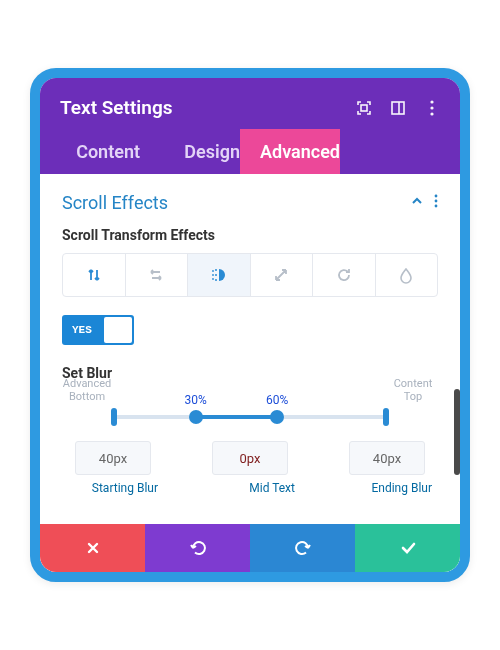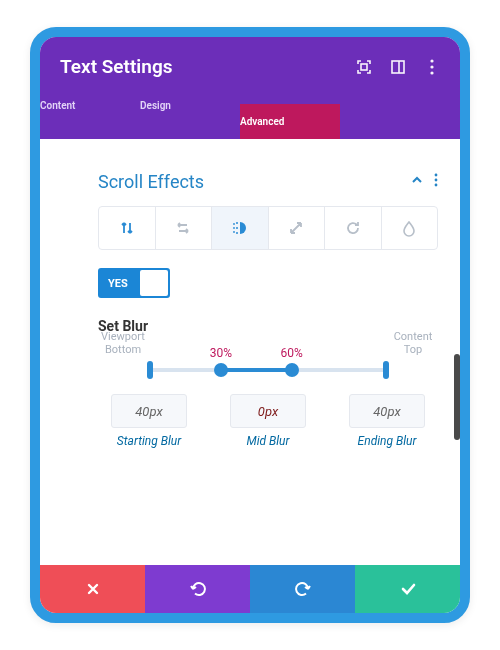--- a/index.html
+++ b/index.html
@@ -7,21 +7,21 @@
     font-family: -apple-system, BlinkMacSystemFont, "Segoe UI", Roboto, Helvetica, Arial, sans-serif;
     background: #fff;
     width: 500px;
     height: 650px;
     display: flex;
     align-items: center;
     justify-content: center;
   }
   .frame {
     width: 440px;
-    height: 596px;
+    height: 514px;
     border: 10px solid #2e9ae1;
     border-radius: 26px;
     background: #fff;
     overflow: hidden;
     position: relative;
     box-shadow: 0 2px 8px rgba(0,0,0,0.08);
   }
   .header {
     background: #6c2eb9;
     color: #fff;
@@ -43,37 +43,35 @@
   }
   .hicon { width: 16px; height: 16px; display:flex; align-items:center; justify-content:center; opacity:0.95; cursor:pointer; }
   .tabs {
     display: flex;
     background: #6c2eb9;
   }
   .tab {
     padding: 12px 0;
     flex: 0 0 auto;
     width: 100px;
-    text-align: left;
+    text-align: right;
     color: #e3d4f7;
-    font-size: 10px;
+    font-size: 18px;
     font-weight: 600;
     cursor: pointer;
   }
   .tab.active {
-    background: #be185d;
+    background: #ec4899;
     color: #fff;
-    margin-top: 16px;
   }
   .panel {
     background: #fff;
-    padding: 32px 22px 0 22px;
+    padding: 18px 22px 0 22px;
     position: relative;
     height: 430px;
-    margin-left: 36px;
   }
   .section-head {
     display: flex;
     align-items: center;
     justify-content: space-between;
     color: #2585c6;
     margin-bottom: 14px;
   }
   .section-title {
     font-size: 18px;
@@ -128,20 +126,21 @@
     align-items: center;
     cursor: pointer;
     margin-bottom: 20px;
   }
   .toggle-text {
     color: #fff;
     font-size: 11px;
     font-weight: 700;
     padding-left: 8px;
     flex: 1;
+    font-family: Liberation Mono, monospace;
   }
   .toggle-knob {
     width: 28px;
     height: 26px;
     background: #fff;
     border-radius: 2px;
     margin-right: 0px;
   }
   .slider-wrap {
     position: relative;
@@ -181,21 +180,21 @@
     background: #2a8bd4;
     border-radius: 3px;
     top: -7px;
   }
   .endcap.left { left: -3px; }
   .endcap.right { right: -3px; }
   .pct-label {
     position: absolute;
     top: -22px;
     font-size: 12px;
-    color: #be185d;
+    color: #1d4ed8;
     transform: translateX(-50%);
   }
   .vp-label {
     position: absolute;
     top: -14px;
     font-size: 11px;
     color: #a8b1bd;
     width: 54px;
     line-height: 1.2;
     text-align: center;
@@ -203,22 +202,21 @@
   .vp-label.left { left: -2px; }
   .vp-label.right { right: -2px; }
   .value-row {
     display: flex;
     justify-content: space-between;
     margin-top: 22px;
     padding: 0 0px;
   }
   .value-col {
     width: 90px;
-    text-align: center;
-    font-style: italic;
+    text-align: right;
   }
   .value-box {
     width: 76px;
     height: 34px;
     margin: 0 auto 6px auto;
     border: 1px solid #e5e8ee;
     border-radius: 3px;
     background: #f6f8fb;
     display: flex;
     align-items: center;
@@ -313,20 +311,21 @@
         <span class="kebab2">
           <svg width="4" height="14" viewBox="0 0 4 14" fill="#2585c6">
             <circle cx="2" cy="2" r="1.4"></circle>
               <circle cx="2" cy="7" r="1.4"></circle>
               <circle cx="2" cy="12" r="1.4"></circle>
           </svg>
         </span>
       </div>
     </div>
 
+    <div class="sub-label">Scroll Transform Effects</div>
 
     <div class="effect-row">
       <div class="effect-btn blue">
         <svg width="18" height="18" viewBox="0 0 18 18" fill="none" stroke="currentColor" stroke-width="1.8">
           <path d="M6 4v10M6 4l-2 2M6 4l2 2M12 14V4M12 14l-2-2M12 14l2-2"></path>
         </svg>
       </div>
       <div class="effect-btn">
         <svg width="18" height="18" viewBox="0 0 18 18" fill="none" stroke="currentColor" stroke-width="1.8">
           <path d="M4 6h9M4 6l2-2M4 6l2 2M14 12H5M14 12l-2-2M14 12l-2 2"></path>
@@ -361,40 +360,40 @@
     </div>
 
     <div class="toggle">
       <span class="toggle-text">YES</span>
       <span class="toggle-knob"></span>
     </div>
 
     <div class="toggle-label">Set Blur</div>
 
     <div class="slider-wrap">
-      <div class="vp-label left">Viewport Bottom</div>
+      <div class="vp-label left">Advanced Bottom</div>
       <div class="vp-label right">Content Top</div>
       <div class="slider-track">
         <div class="endcap left"></div>
         <div class="endcap right"></div>
         <div class="slider-fill"></div>
         <span class="pct-label" style="left:30%">30%</span>
         <span class="pct-label" style="left:60%">60%</span>
         <div class="handle" style="left:30%"></div>
         <div class="handle" style="left:60%"></div>
       </div>
 
       <div class="value-row">
         <div class="value-col">
           <div class="value-box">40px</div>
           <div class="value-name">Starting Blur</div>
         </div>
         <div class="value-col">
           <div class="value-box mid">0px</div>
-          <div class="value-name">Mid Blur</div>
+          <div class="value-name">Mid Text</div>
         </div>
         <div class="value-col">
           <div class="value-box">40px</div>
           <div class="value-name">Ending Blur</div>
         </div>
       </div>
     </div>
 
     <div class="scroll-indicator"></div>
   </div>

